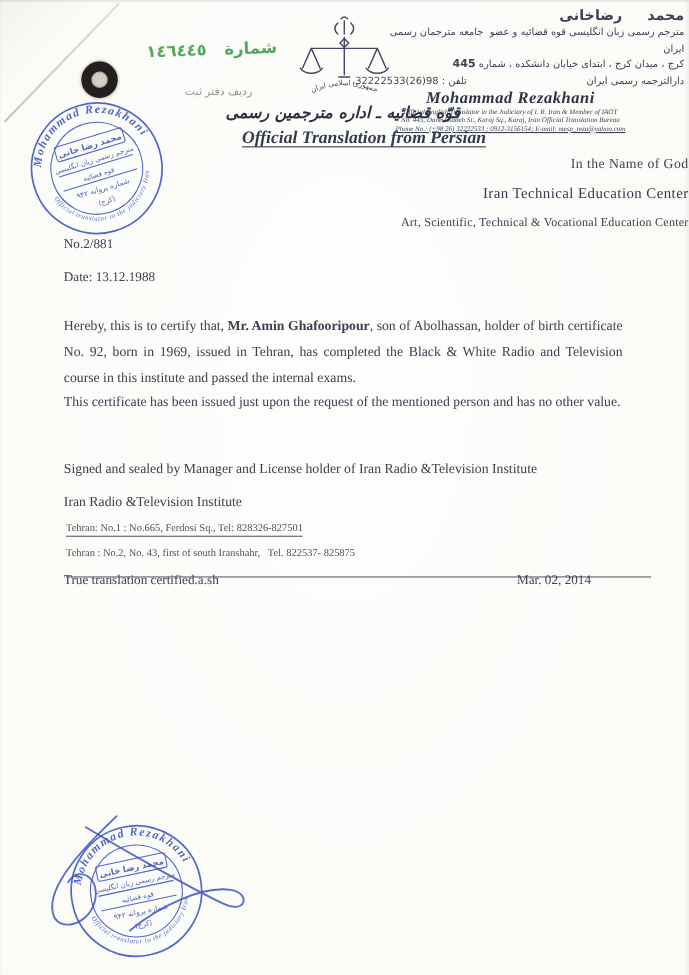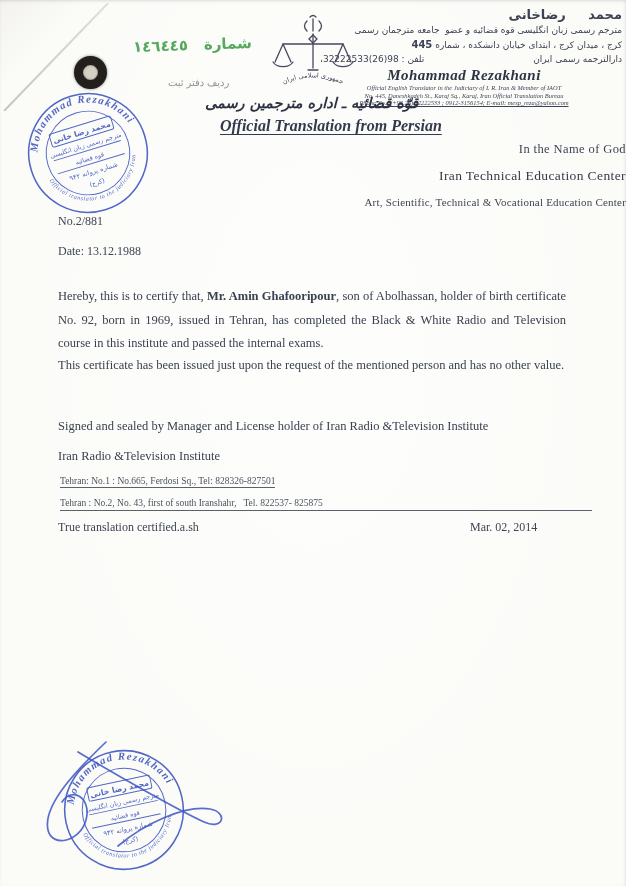--- a/index.html
+++ b/index.html
@@ -114,41 +114,42 @@
   .ref-no { left:58px; top:214px; font-size:12px; }
   .ref-date { left:58px; top:244px; font-size:12px; }
   .body-p1 { left:58px; top:285px; width:508px; font-size:12.5px; line-height:23.5px; text-align:justify; color:#3a4150; }
   .body-p2 { left:58px; top:358px; width:540px; font-size:12.5px; color:#3a4150; }
   .signed-line { left:58px; top:419px; width:540px; font-size:12.5px; color:#3a4150; }
   .institute-line { left:58px; top:449px; font-size:12.5px; color:#3a4150; }
 
   
   .addr1 { left:60px; top:476px; font-size:9.5px; color:#4b5260; }
   .addr1 span { border-bottom:1px solid #5a606c; padding-bottom:1px;margin-top:33px; }
-  .addr2 { left:60px; top:498px; width:532px; font-size:9.5px; color:#4b5260; border-bottom:1px solid #5a606c; padding-bottom:2px; }
+  .addr2 { left:60px; top:498px; width:532px; font-size:9.5px; color:#4b5260; border-bottom:1px solid #5a606c; padding-bottom:16px; }
   .cert-line { left:58px; top:520px; font-size:12px; }
   .cert-date { left:470px; top:520px; font-size:12px; }
 </style>
 </head>
 <body>
 
 <div class="page">
 
   <div class="abs corner-string"></div>
   <div class="abs grommet"></div>
 
   <div class="abs green-stamp">
     <span>شمارة</span>
     <span class="digits">١٤٦٤٤٥</span>
   </div>
   <div class="abs registry-row">ردیف دفتر ثبت</div>
 
   <div class="abs letterhead">
     <div class="lh-name">محمد&nbsp;&nbsp;&nbsp;&nbsp;&nbsp;رضاخانی</div>
     <div class="lh-line">مترجم رسمی زبان انگلیسی قوه قضائیه و عضو&nbsp; جامعه مترجمان رسمی</div>
+    <div class="lh-line">ایران</div>
     <div class="lh-line lh-addr"><span>کرج ، میدان کرج ، ابتدای خیابان دانشکده ، شماره </span><b>445</b></div>
     <div class="lh-bureau">
       <span>دارالترجمه رسمی ایران</span>
       <span>تلفن : 98(26)32222533،</span>
     </div>
     <div class="lh-en">
       <div class="lh-en-name">Mohammad Rezakhani</div>
       <div class="lh-en-small">Official English Translator in the Judiciary of I. R. Iran &amp; Member of IAOT</div>
       <div class="lh-en-small">No. 445, Daneshkadeh St., Karaj Sq., Karaj, Iran Official Translation Bureau</div>
       <div class="lh-en-small u">Phone No.: (+98 26) 32222533 ; 0912-3156154; E-mail: mesp_reza@yahoo.com</div>

